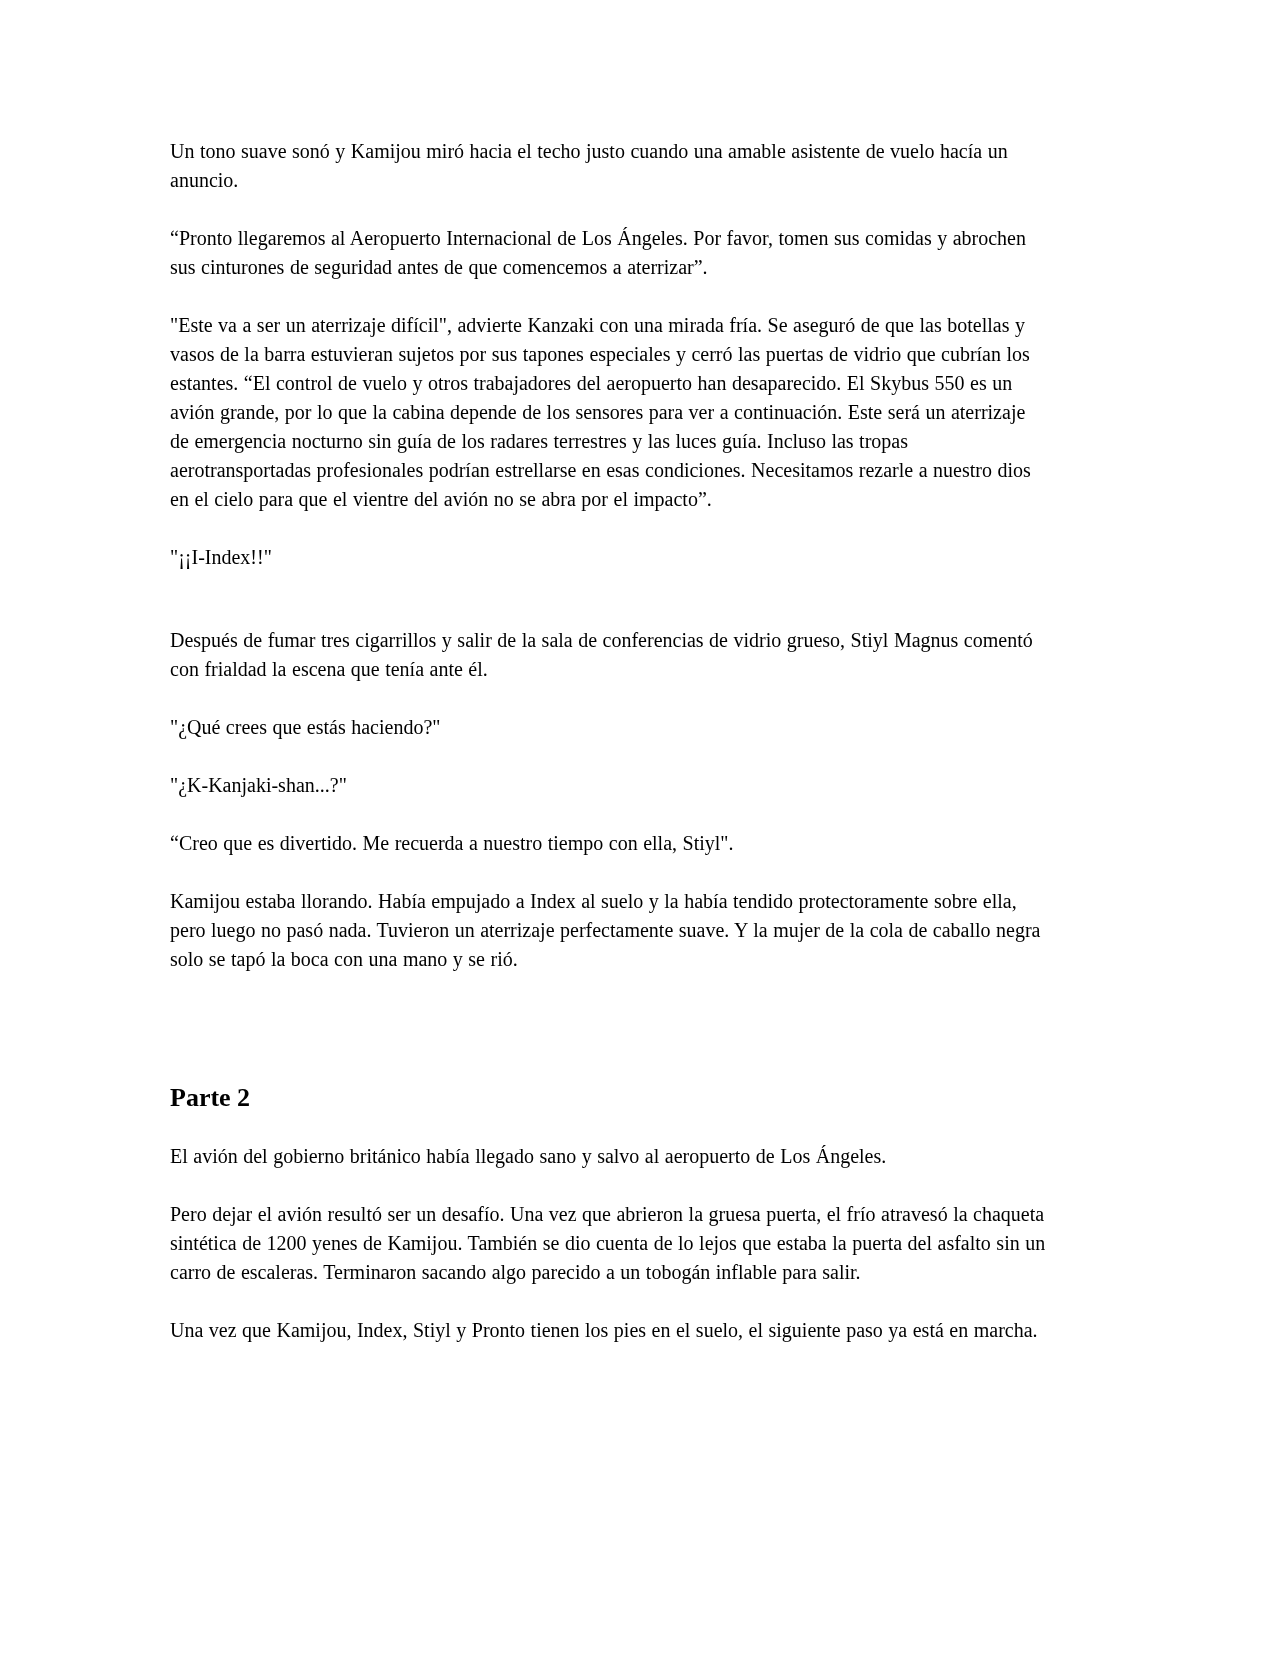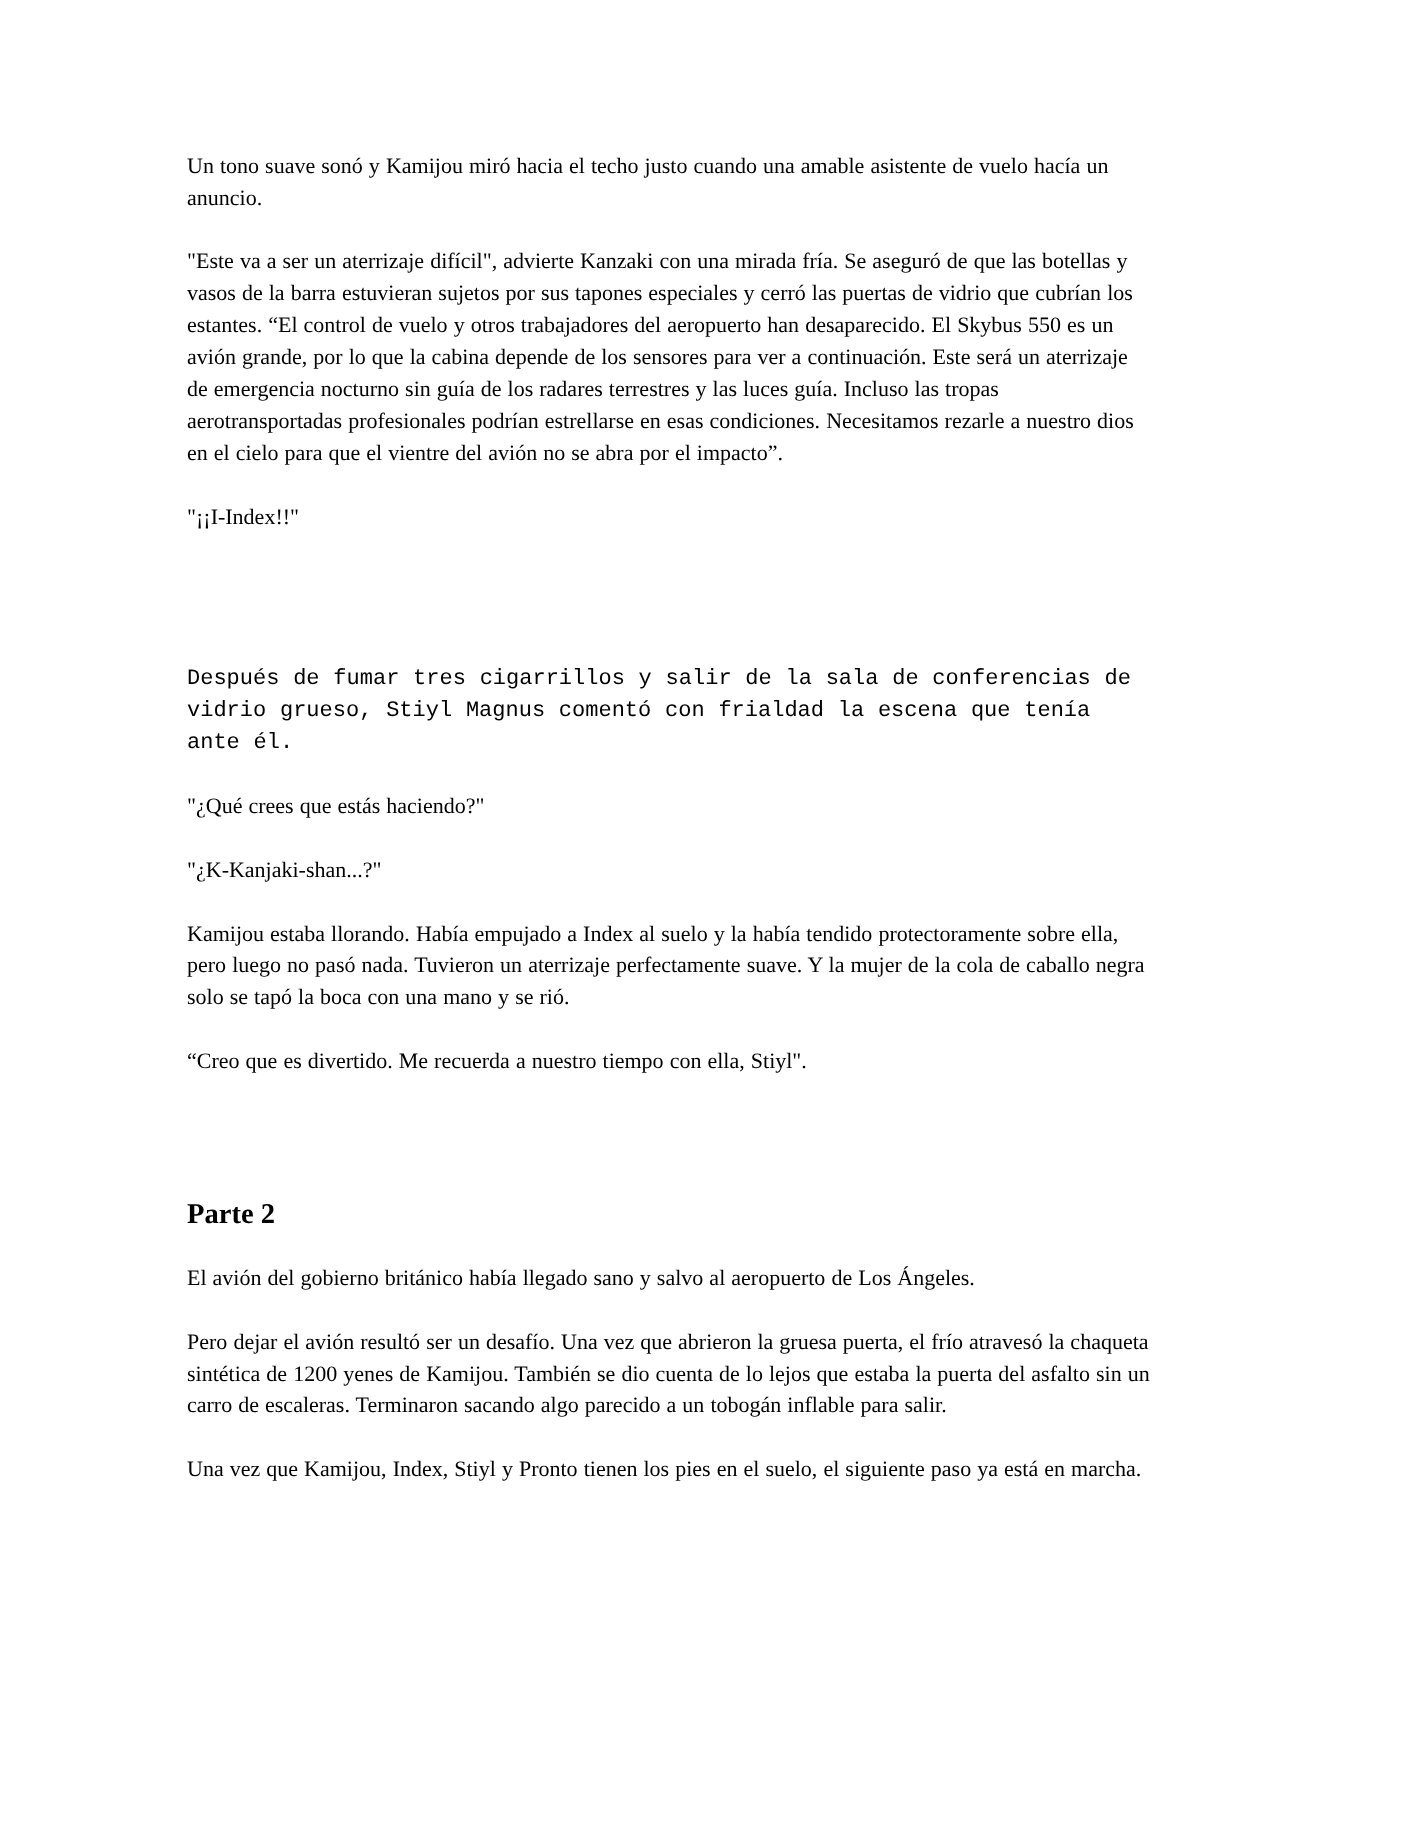--- a/index.html
+++ b/index.html
@@ -20,53 +20,53 @@
     font-size: 20px;
     line-height: 29px;
     color: #000000;
   }
   .page p {
     margin: 0 0 29px 0;
     text-align: left;
     word-spacing: 0.5px;
   }
   .page p.gap-before {
-    margin-top: 118px;
-    font-family: Liberation Mono, monospace;
+    margin-top: 54px;
   }
   .page h2.section-heading {
     font-family: "Liberation Serif", "DejaVu Serif", serif;
     font-size: 26px;
     line-height: 30px;
     font-weight: bold;
     margin: 0 0 29px 0;
     padding-top: 80px;
   }
 </style>
 </head>
 <body>
 
 <div class="page">
 
   <p>Un tono suave sonó y Kamijou miró hacia el techo justo cuando una amable asistente de vuelo hacía un anuncio.</p>
 
+  <p>“Pronto llegaremos al Aeropuerto Internacional de Los Ángeles. Por favor, tomen sus comidas y abrochen sus cinturones de seguridad antes de que comencemos a aterrizar”.</p>
 
   <p>"Este va a ser un aterrizaje difícil", advierte Kanzaki con una mirada fría. Se aseguró de que las botellas y vasos de la barra estuvieran sujetos por sus tapones especiales y cerró las puertas de vidrio que cubrían los estantes. “El control de vuelo y otros trabajadores del aeropuerto han desaparecido. El Skybus 550 es un avión grande, por lo que la cabina depende de los sensores para ver a continuación. Este será un aterrizaje de emergencia nocturno sin guía de los radares terrestres y las luces guía. Incluso las tropas aerotransportadas profesionales podrían estrellarse en esas condiciones. Necesitamos rezarle a nuestro dios en el cielo para que el vientre del avión no se abra por el impacto”.</p>
 
   <p>"¡¡I-Index!!"</p>
 
   <p class="gap-before">Después de fumar tres cigarrillos y salir de la sala de conferencias de vidrio grueso, Stiyl Magnus comentó con frialdad la escena que tenía ante él.</p>
 
   <p>"¿Qué crees que estás haciendo?"</p>
 
   <p>"¿K-Kanjaki-shan...?"</p>
 
+  <p>“Creo que es divertido. Me recuerda a nuestro tiempo con ella, Stiyl".</p>
+
   <p>Kamijou estaba llorando. Había empujado a Index al suelo y la había tendido protectoramente sobre ella, pero luego no pasó nada. Tuvieron un aterrizaje perfectamente suave. Y la mujer de la cola de caballo negra solo se tapó la boca con una mano y se rió.</p>
-
-  <p>“Creo que es divertido. Me recuerda a nuestro tiempo con ella, Stiyl".</p>
 
   <h2 class="section-heading">Parte 2</h2>
 
   <p>El avión del gobierno británico había llegado sano y salvo al aeropuerto de Los Ángeles.</p>
 
   <p>Pero dejar el avión resultó ser un desafío. Una vez que abrieron la gruesa puerta, el frío atravesó la chaqueta sintética de 1200 yenes de Kamijou. También se dio cuenta de lo lejos que estaba la puerta del asfalto sin un carro de escaleras. Terminaron sacando algo parecido a un tobogán inflable para salir.</p>
 
   <p>Una vez que Kamijou, Index, Stiyl y Pronto tienen los pies en el suelo, el siguiente paso ya está en marcha.</p>
 
 </div>

